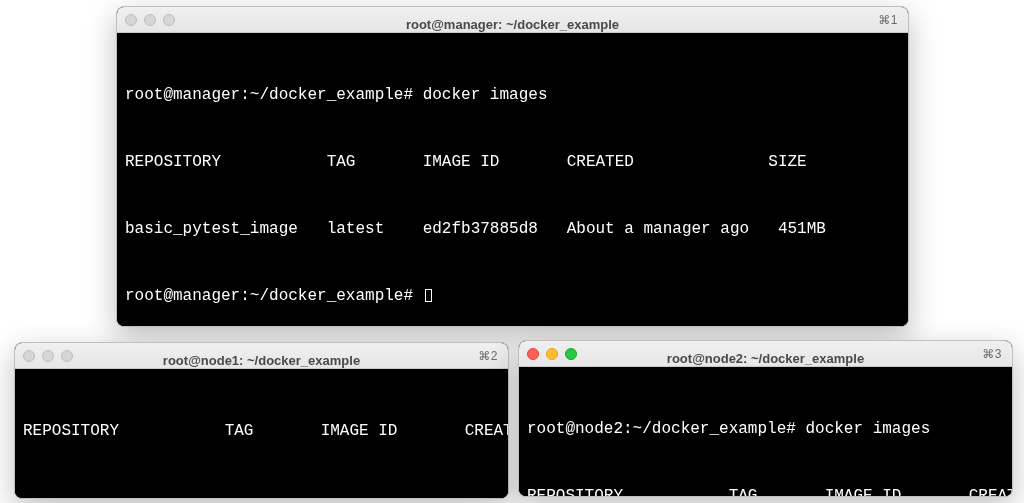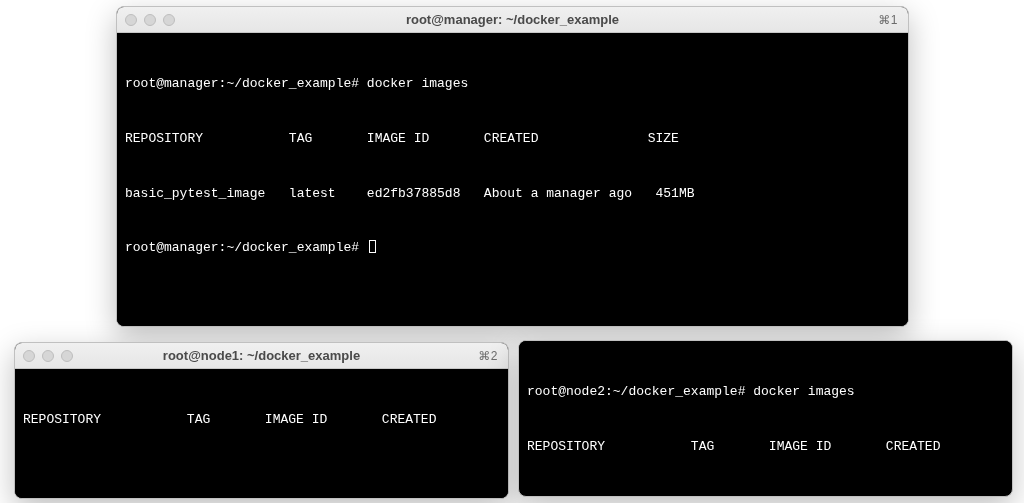--- a/index.html
+++ b/index.html
@@ -18,21 +18,21 @@
       box-shadow: 0 10px 30px rgba(0,0,0,0.25);
       background: #000000;
       overflow: hidden;
       border: 1px solid #c0c0c0;
     }
     .titlebar {
       height: 26px;
       background: linear-gradient(#f0f0f0, #e6e6e6);
       border-bottom: 1px solid #c7c7c7;
       display: flex;
-      align-items: center;
+      align-items: flex-end;
       position: relative;
       font-family: -apple-system, "Helvetica Neue", Arial, sans-serif;
     }
     .traffic {
       position: absolute;
       left: 8px;
       top: 50%;
       transform: translateY(-50%);
       display: flex;
       gap: 7px;
@@ -60,21 +60,21 @@
       transform: translateY(-50%);
       font-size: 12px;
       color: #6b6b6b;
       font-family: -apple-system, "Helvetica Neue", Arial, sans-serif;
       letter-spacing: 0.5px;
     }
     .term-body {
       background: #000000;
       color: #ffffff;
       padding: 6px 8px 8px 8px;
-      font-size: 13px;
+      font-size: 16px;
       line-height: 1.4;
       height: calc(100% - 26px);
       white-space: pre;
       font-family: Menlo, Monaco, "Courier New", monospace;
     }
     .line { white-space: pre; }
     .cursor-block {
       display: inline-block;
       width: 7px;
       height: 13px;
@@ -120,19 +120,28 @@
     <div class="shortcut">⌘2</div>
   </div>
   <div class="term-body">
     <div class="line">REPOSITORY           TAG       IMAGE ID       CREATED              SIZE</div>
     
     
   </div>
 </div>
 
 <div class="terminal w3">
+  <div class="titlebar">
+    <div class="traffic">
+      <span class="tl tl-red"></span>
+      <span class="tl tl-yellow"></span>
+      <span class="tl tl-green"></span>
+    </div>
+    <div class="title-text">root@node2: ~/docker_example</div>
+    <div class="shortcut">⌘3</div>
+  </div>
   <div class="term-body">
     <div class="line"><span>root@node2:~/docker_example# </span><span>docker images</span></div>
     <div class="line">REPOSITORY           TAG       IMAGE ID       CREATED              SIZE</div>
     
     
   </div>
 </div>
 
 </body></html>

